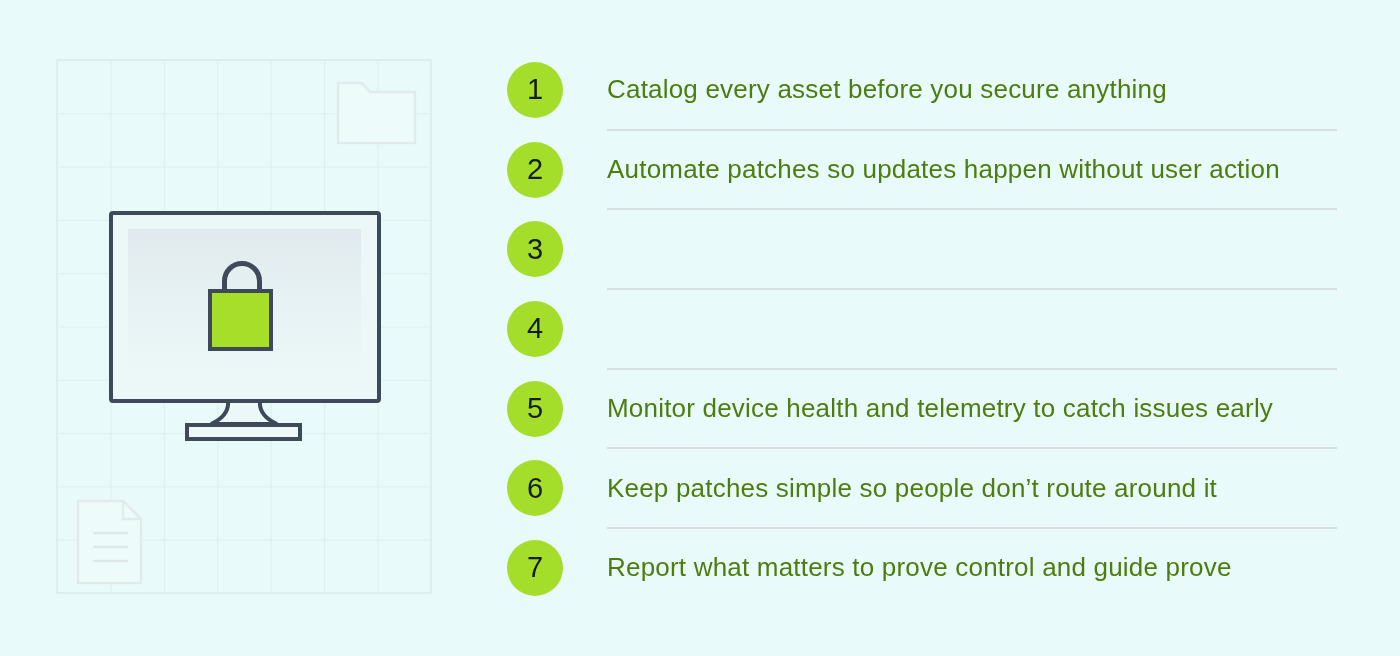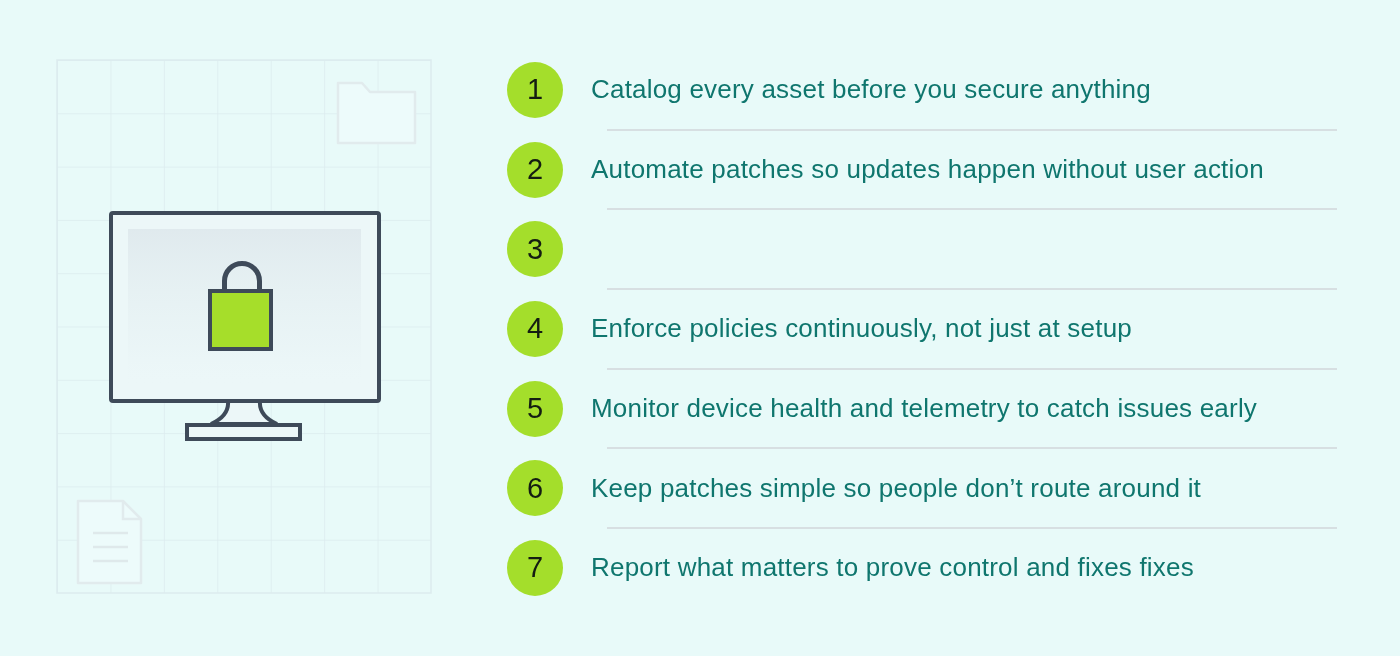--- a/index.html
+++ b/index.html
@@ -43,24 +43,24 @@
     background: #a4de2b;
     color: #141d12;
     font-size: 29px;
     font-weight: 500;
     display: flex;
     align-items: center;
     justify-content: center;
     line-height: 1;
   }
   .step-text {
-    margin-left: 28px;
+    margin-left: 44px;
     font-size: 26px;
     font-weight: 400;
-    color: #0f766e;
+    color: #4d7c0f;
     letter-spacing: 0.2px;
     white-space: nowrap;
   }
   .divider {
     position: absolute;
     left: 109px;
     right: 0;
     bottom: -1px;
     height: 2px;
     background: #d7dfe2;
@@ -126,33 +126,32 @@
       <span class="badge">2</span>
       <span class="step-text">Automate patches so updates happen without user action</span>
       <span class="divider"></span>
     </li>
     <li class="step">
       <span class="badge">3</span>
       <span class="divider"></span>
     </li>
     <li class="step">
       <span class="badge">4</span>
-      <span class="step-text">Enforce policies continuously, not just at setup</span>
       <span class="divider"></span>
     </li>
     <li class="step">
       <span class="badge">5</span>
       <span class="step-text">Monitor device health and telemetry to catch issues early</span>
       <span class="divider"></span>
     </li>
     <li class="step">
       <span class="badge">6</span>
       <span class="step-text">Keep patches simple so people don’t route around it</span>
       <span class="divider"></span>
     </li>
     <li class="step">
       <span class="badge">7</span>
-      <span class="step-text">Report what matters to prove control and fixes fixes</span>
+      <span class="step-text">Report what matters to prove control and guide prove</span>
 
     </li>
   </ul>
 
 </div>
 
 </body></html>

